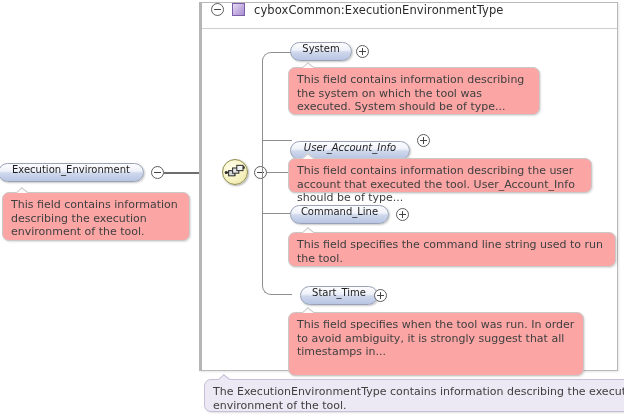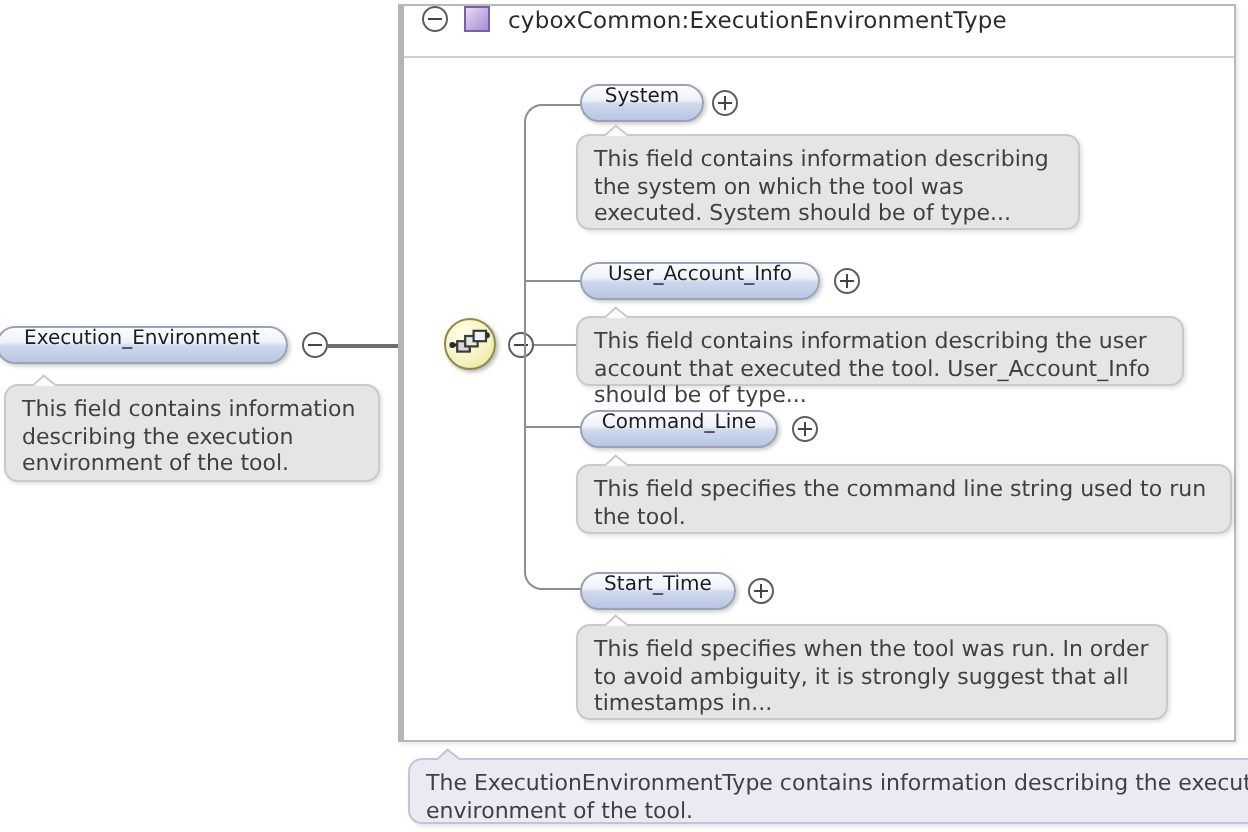--- a/index.html
+++ b/index.html
@@ -111,21 +111,21 @@
   .node.root {
     border-radius: 10px;
     background: linear-gradient(to bottom, #fdfdff 0%, #eef1f9 42%, #cfd8ec 53%, #b8c5e3 100%);
   }
 
   
   .doc {
     position: absolute;
     border: 1px solid #c9c9c9;
     border-radius: 7px;
-    background: #e5e5e5;
+    background: #fca5a5;
     box-shadow: 1px 1px 2px rgba(0,0,0,0.13);
     box-sizing: border-box;
     padding: 5px 8px 4px 8px;
     font-size: 11px;
     line-height: 13.5px;
     color: #404040;
   }
   .doc .tail {
     position: absolute;
     left: 13px;
@@ -255,43 +255,43 @@
 
 <div class="node" style="left:290px; top:42px; width:62px;">
   <span>System</span>
 </div>
 <span class="toggle plus" style="position:absolute; left:356px; top:45px;"></span>
 <div class="doc" style="left:288px; top:67px; width:252px; height:48px;">
   <span class="tail"></span>
   <span>This field contains information describing the system on which the tool was executed. System should be of type...</span>
 </div>
 
-<div class="node" style="left:290px; top:131px; width:120px;">
+<div class="node" style="left:290px; top:141px; width:120px;font-style:italic;">
   <span>User_Account_Info</span>
 </div>
 <span class="toggle plus" style="position:absolute; left:417px; top:134px;"></span>
 <div class="doc" style="left:288px; top:158px; width:304px; height:35px;">
   <span class="tail"></span>
   <span>This field contains information describing the user account that executed the tool. User_Account_Info should be of type...</span>
 </div>
 
 <div class="node" style="left:290px; top:205px; width:99px;">
   <span>Command_Line</span>
 </div>
 <span class="toggle plus" style="position:absolute; left:396px; top:208px;"></span>
 <div class="doc" style="left:288px; top:232px; width:328px; height:35px;">
   <span class="tail"></span>
   <span>This field specifies the command line string used to run the tool.</span>
 </div>
 
-<div class="node" style="left:290px; top:286px; width:78px;">
+<div class="node" style="left:300px; top:286px; width:78px;">
   <span>Start_Time</span>
 </div>
 <span class="toggle plus" style="position:absolute; left:374px; top:289px;"></span>
-<div class="doc" style="left:288px; top:312px; width:296px; height:48px;">
+<div class="doc" style="left:288px; top:312px; width:296px; height:64px;">
   <span class="tail"></span>
   <span>This field specifies when the tool was run. In order to avoid ambiguity, it is strongly suggest that all timestamps in...</span>
 </div>
 
 <div class="doc type-doc" style="left:204px; top:379px; width:456px; height:33px;">
   <span class="tail"></span>
   <span>The ExecutionEnvironmentType contains information describing the execution environment of the tool.</span>
 </div>
 
 </body></html>

